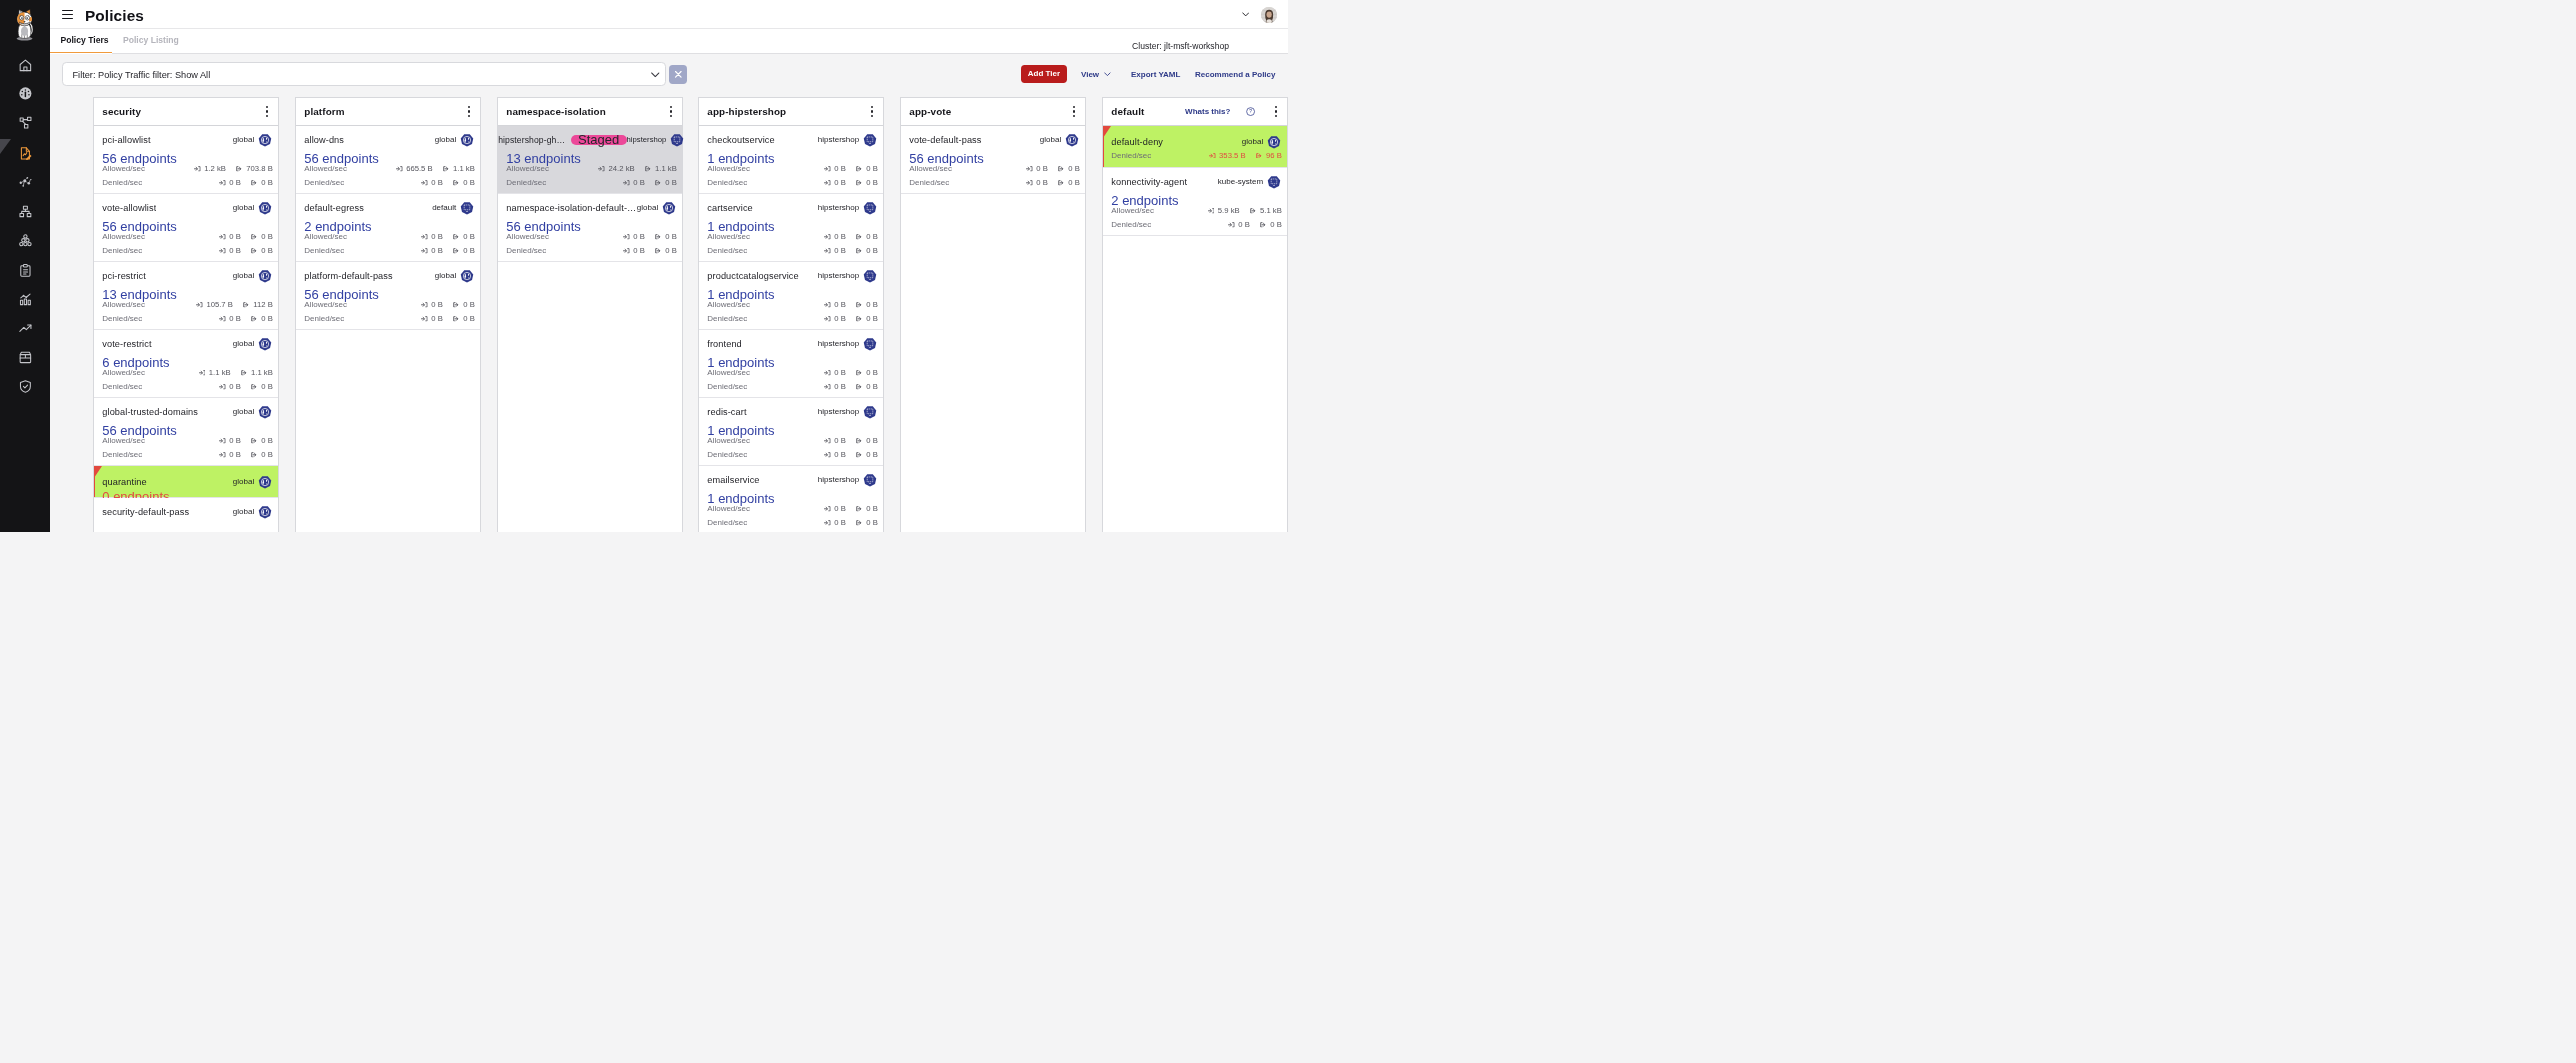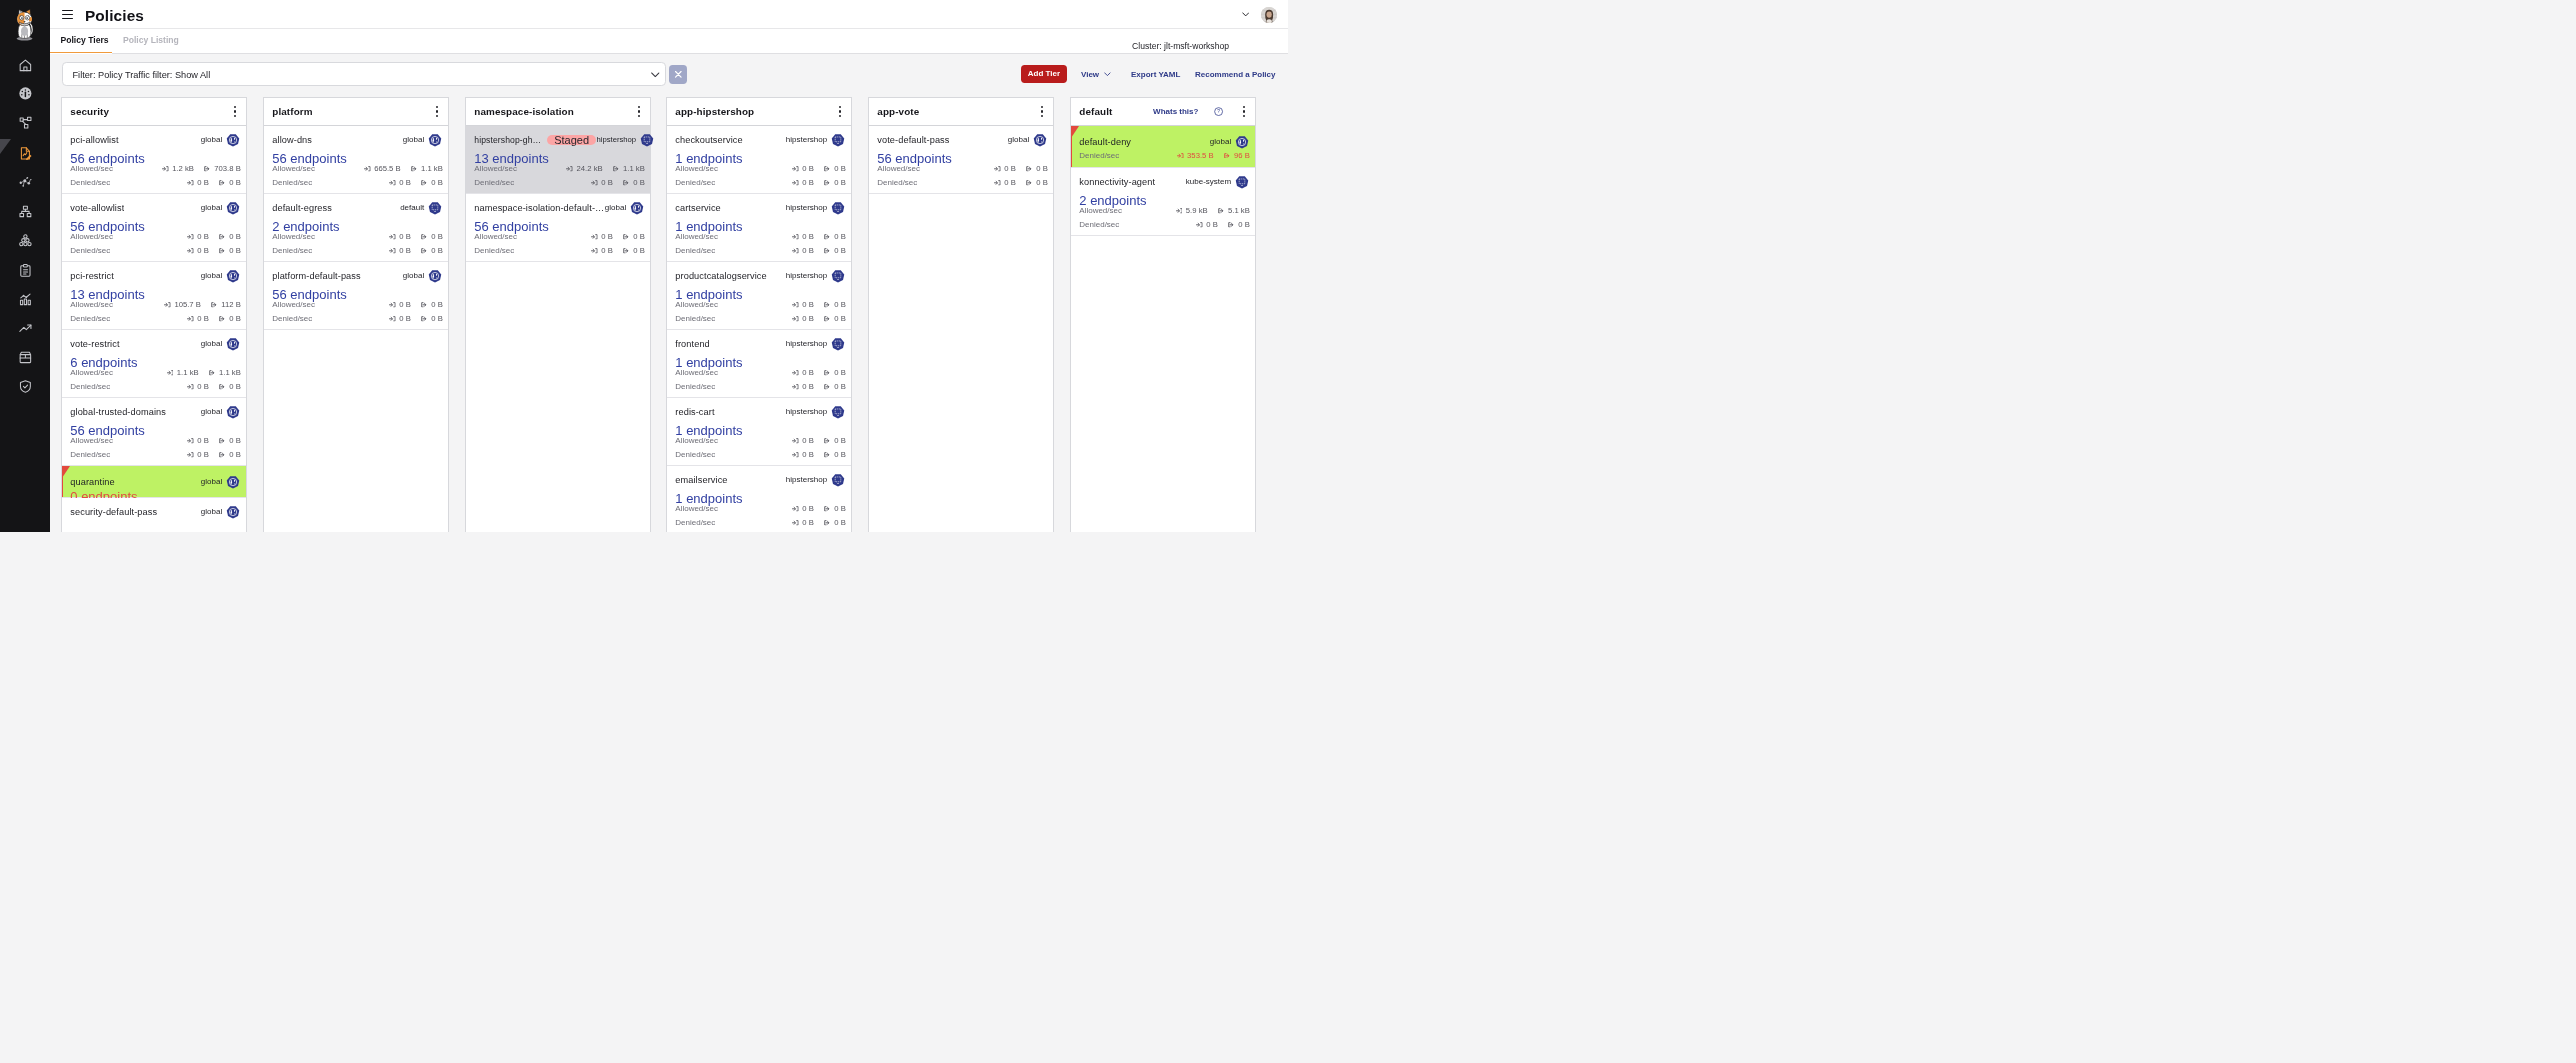--- a/index.html
+++ b/index.html
@@ -22,38 +22,38 @@
 .tabline { position:absolute; left:0.3px; top:52px; width:62px; height:1.4px; background:#f09a3c; }
 .tabgray { position:absolute; left:62px; right:0; top:53px; height:0.6px; background:#dfdfe2; }
 .filter { position:absolute; left:62px; top:62px; width:604px; height:24px; background:#fff; border:0.6px solid #d8d9dd; border-radius:4.3px; }
 .ftext { position:absolute; left:9.5px; top:6.8px; font-size:9.2px; color:#232329; }
 .fchev { position:absolute; right:5.5px; top:9.2px; width:8.6px; height:5.5px; stroke:#3a3a42; }
 .xbtn { position:absolute; left:669px; top:65px; width:18px; height:18.5px; background:#a0a7c7; border-radius:3.7px; }
 .xbtn svg { position:absolute; left:4.7px; top:4.9px; width:8.6px; height:8.6px; stroke:#fff; }
 .addtier { position:absolute; left:1021px; top:65px; width:46px; height:18px; background:#b91c1c; border-radius:3.7px; color:#fff; font-size:8px; font-weight:700; text-align:center; line-height:18px; }
 .navlink { position:absolute; top:70px; font-size:8px; font-weight:700; color:#2e3a88; }
 .vchev { position:absolute; left:1104px; top:72px; width:6.8px; height:4.3px; stroke:#2e3a88; }
-.col { position:absolute; top:97px; width:186px; height:437px; background:#fff; border:0.6px solid #d7d8dc; }
+.col { position:absolute; top:97px; width:186px; height:437px; background:#fff; border:0.6px solid #d7d8dc;margin-left:32px; }
 .tierhead { position:relative; height:28px; border-bottom:0.6px solid #d4d5d9; }
 .tt { position:absolute; left:8.3px; top:9px; font-size:9.9px; line-height:10.5px; font-weight:700; color:#16161b; letter-spacing:0.1px }
 .thr { position:absolute; right:7px; top:0; height:100%; display:flex; align-items:center; gap:16px; }
 .whats { font-size:8px; font-weight:700; color:#2e3a88; }
 .qm { width:9.2px; height:9.2px; }
 .kebab { display:inline-flex; flex-direction:column; gap:2.1px; padding:2.5px 3.1px; }
 .kebab i { width:2.2px; height:2.2px; border-radius:50%; background:#232328; }
 .card { position:relative; height:68px; border-bottom:0.6px solid #e4e4e8; background:#fff; }
 .card.sel { background:#d8d8dc; }
 .card.danger { background:#bef264;text-decoration:underline; }
 .card.qr { height:32px; }
 .card.dd { height:42px; }
 .corner { position:absolute; left:0; top:0; width:0; height:0; border-top:12.3px solid #e2493e; border-right:8.6px solid transparent; }
 .card.danger::before { content:""; position:absolute; left:0; top:0; bottom:0; width:1.4px; background:#e2493e; }
-.trow { position:absolute; left:8.3px; right:5.8px; top:6.8px; height:14px; display:flex; align-items:center; }
+.trow { position:absolute; left:8.3px; right:5.8px; top:6.8px; height:14px; display:flex; align-items:center;justify-content:center; }
 .ct { font-size:9.2px; font-weight:400; color:#1d1d23; letter-spacing:0.1px; white-space:nowrap; overflow:hidden; text-overflow:ellipsis; flex:0 1 auto; }
-.staged { margin-left:5.5px; background:#fca5a5; border-radius:5.5px; height:10.5px; line-height:10.5px; padding:0 7.4px; font-size:11px; color:#26262c; }
+.staged { margin-left:5.5px; background:#ec4899; border-radius:5.5px; height:10.5px; line-height:10.5px; padding:0 7.4px; font-size:13px; color:#26262c; }
 .scope { margin-left:auto; font-size:8px; font-weight:400; color:#1f1f25; padding-right:4px; white-space:nowrap; flex:0 0 auto; }
 .hep { width:14px; height:14px; flex:0 0 auto; }
 .ep { position:absolute; left:8.3px; top:24.6px; font-size:13px; color:#3240a2; }
 .ep.epred { color:#e14b41; }
 .mrow { position:absolute; left:8.3px; right:5.2px; height:8.6px; }
 .m1 { top:38px; }
 .m2 { top:52px; }
 .ml { position:absolute; left:0; top:0; font-size:8px; color:#6d6d76; }
 .mg { position:absolute; right:0; top:0; display:flex; align-items:center; color:#55555d;text-align:right; }
 .mg.red { color:#e14b41; }

